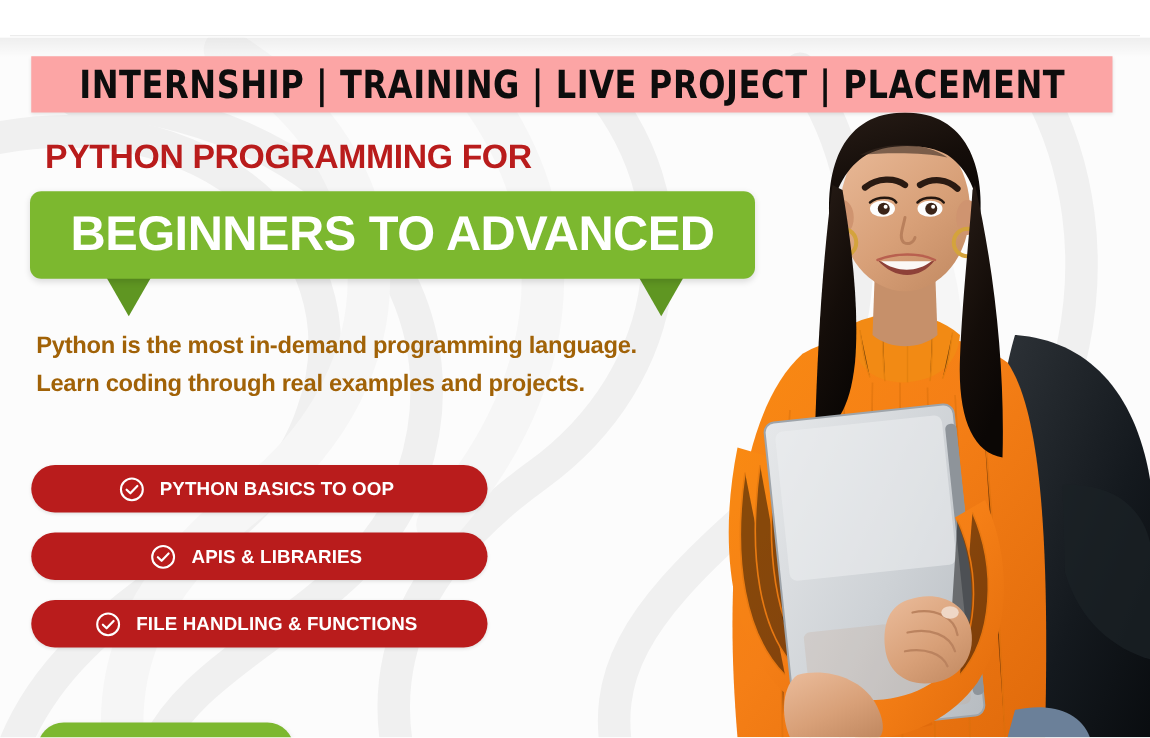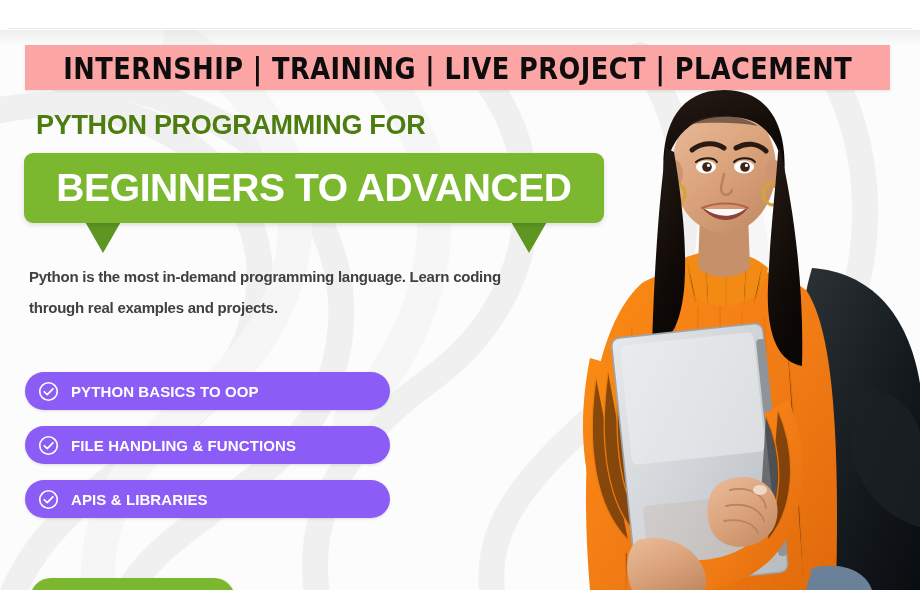--- a/index.html
+++ b/index.html
@@ -84,21 +84,21 @@
     transform-origin:center;
   }
 
   
   .subtitle {
     position:absolute;
     left:36px; top:110px;
     font-size:27px;
     font-weight:bold;
     letter-spacing:-0.3px;
-    color:#4d7c0f;
+    color:#b91c1c;
     z-index:8;
     white-space:nowrap;
   }
 
   
   .ribbon-wrap {
     position:absolute;
     left:24px; top:153px;
     width:580px; height:100px;
     z-index:8;
@@ -130,43 +130,44 @@
     color:#ffffff;
     letter-spacing:-0.4px;
     white-space:nowrap;
   }
 
   
   .lead {
     position:absolute;
     left:29px; top:261px;
     width:530px;
-    font-size:15px;
+    font-size:19px;
     font-weight:bold;
     line-height:31px;
     letter-spacing:-0.25px;
-    color:#404040;
+    color:#a16207;
     z-index:8;
   }
 
   
   .features {
     position:absolute;
     left:25px; top:372px;
     z-index:8;
   }
   .pill {
     height:38px;
-    background:#8b5cf6;
+    background:#b91c1c;
     border-radius:19px;
     display:flex;
     align-items:center;
     margin-bottom:16px;
     padding-left:13px;
     box-shadow:0 1px 3px rgba(0,0,0,.12);
+    justify-content:center;
   }
   .pill .check-icon {
     width:21px; height:21px;
     flex:0 0 21px;
     margin-right:12px;
   }
   .pill .label {
     font-size:15px;
     font-weight:bold;
     color:#ffffff;
@@ -385,29 +386,29 @@
         <path d="M 7.2 12.3 L 10.6 15.6 L 17 8.9" fill="none" stroke="#ffffff" stroke-width="2" stroke-linecap="round" stroke-linejoin="round"></path>
       </svg>
       <span class="label">PYTHON BASICS TO OOP</span>
     </div>
 
     <div class="pill" style="width:365px;">
       <svg class="check-icon" viewBox="0 0 24 24">
         <circle cx="12" cy="12" r="10" fill="none" stroke="#ffffff" stroke-width="1.9"></circle>
         <path d="M 7.2 12.3 L 10.6 15.6 L 17 8.9" fill="none" stroke="#ffffff" stroke-width="2" stroke-linecap="round" stroke-linejoin="round"></path>
       </svg>
-      <span class="label">FILE HANDLING &amp; FUNCTIONS</span>
+      <span class="label">APIS &amp; LIBRARIES</span>
     </div>
 
     <div class="pill" style="width:365px;">
       <svg class="check-icon" viewBox="0 0 24 24">
         <circle cx="12" cy="12" r="10" fill="none" stroke="#ffffff" stroke-width="1.9"></circle>
         <path d="M 7.2 12.3 L 10.6 15.6 L 17 8.9" fill="none" stroke="#ffffff" stroke-width="2" stroke-linecap="round" stroke-linejoin="round"></path>
       </svg>
-      <span class="label">APIS &amp; LIBRARIES</span>
+      <span class="label">FILE HANDLING &amp; FUNCTIONS</span>
     </div>
 
 
   </div>
 
   <div class="cta"></div>
 
 </div>
 
 </body></html>

